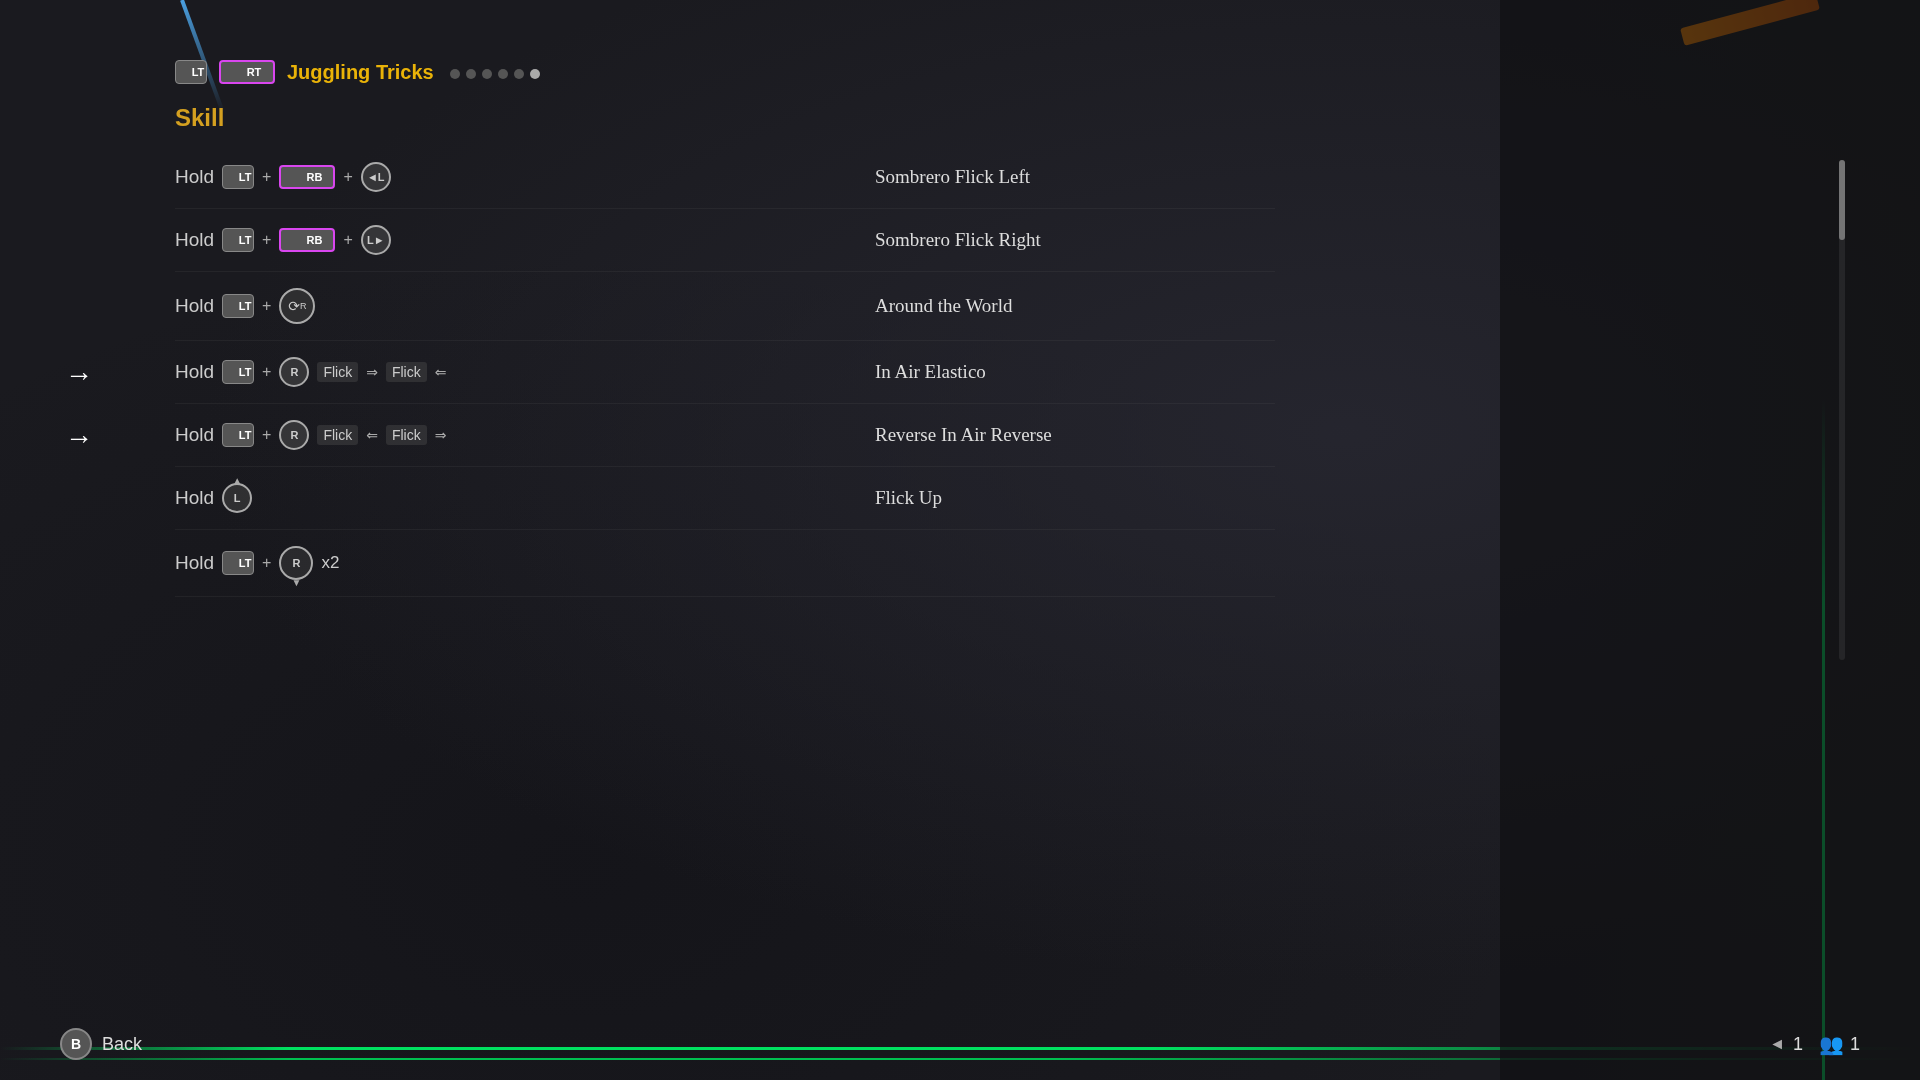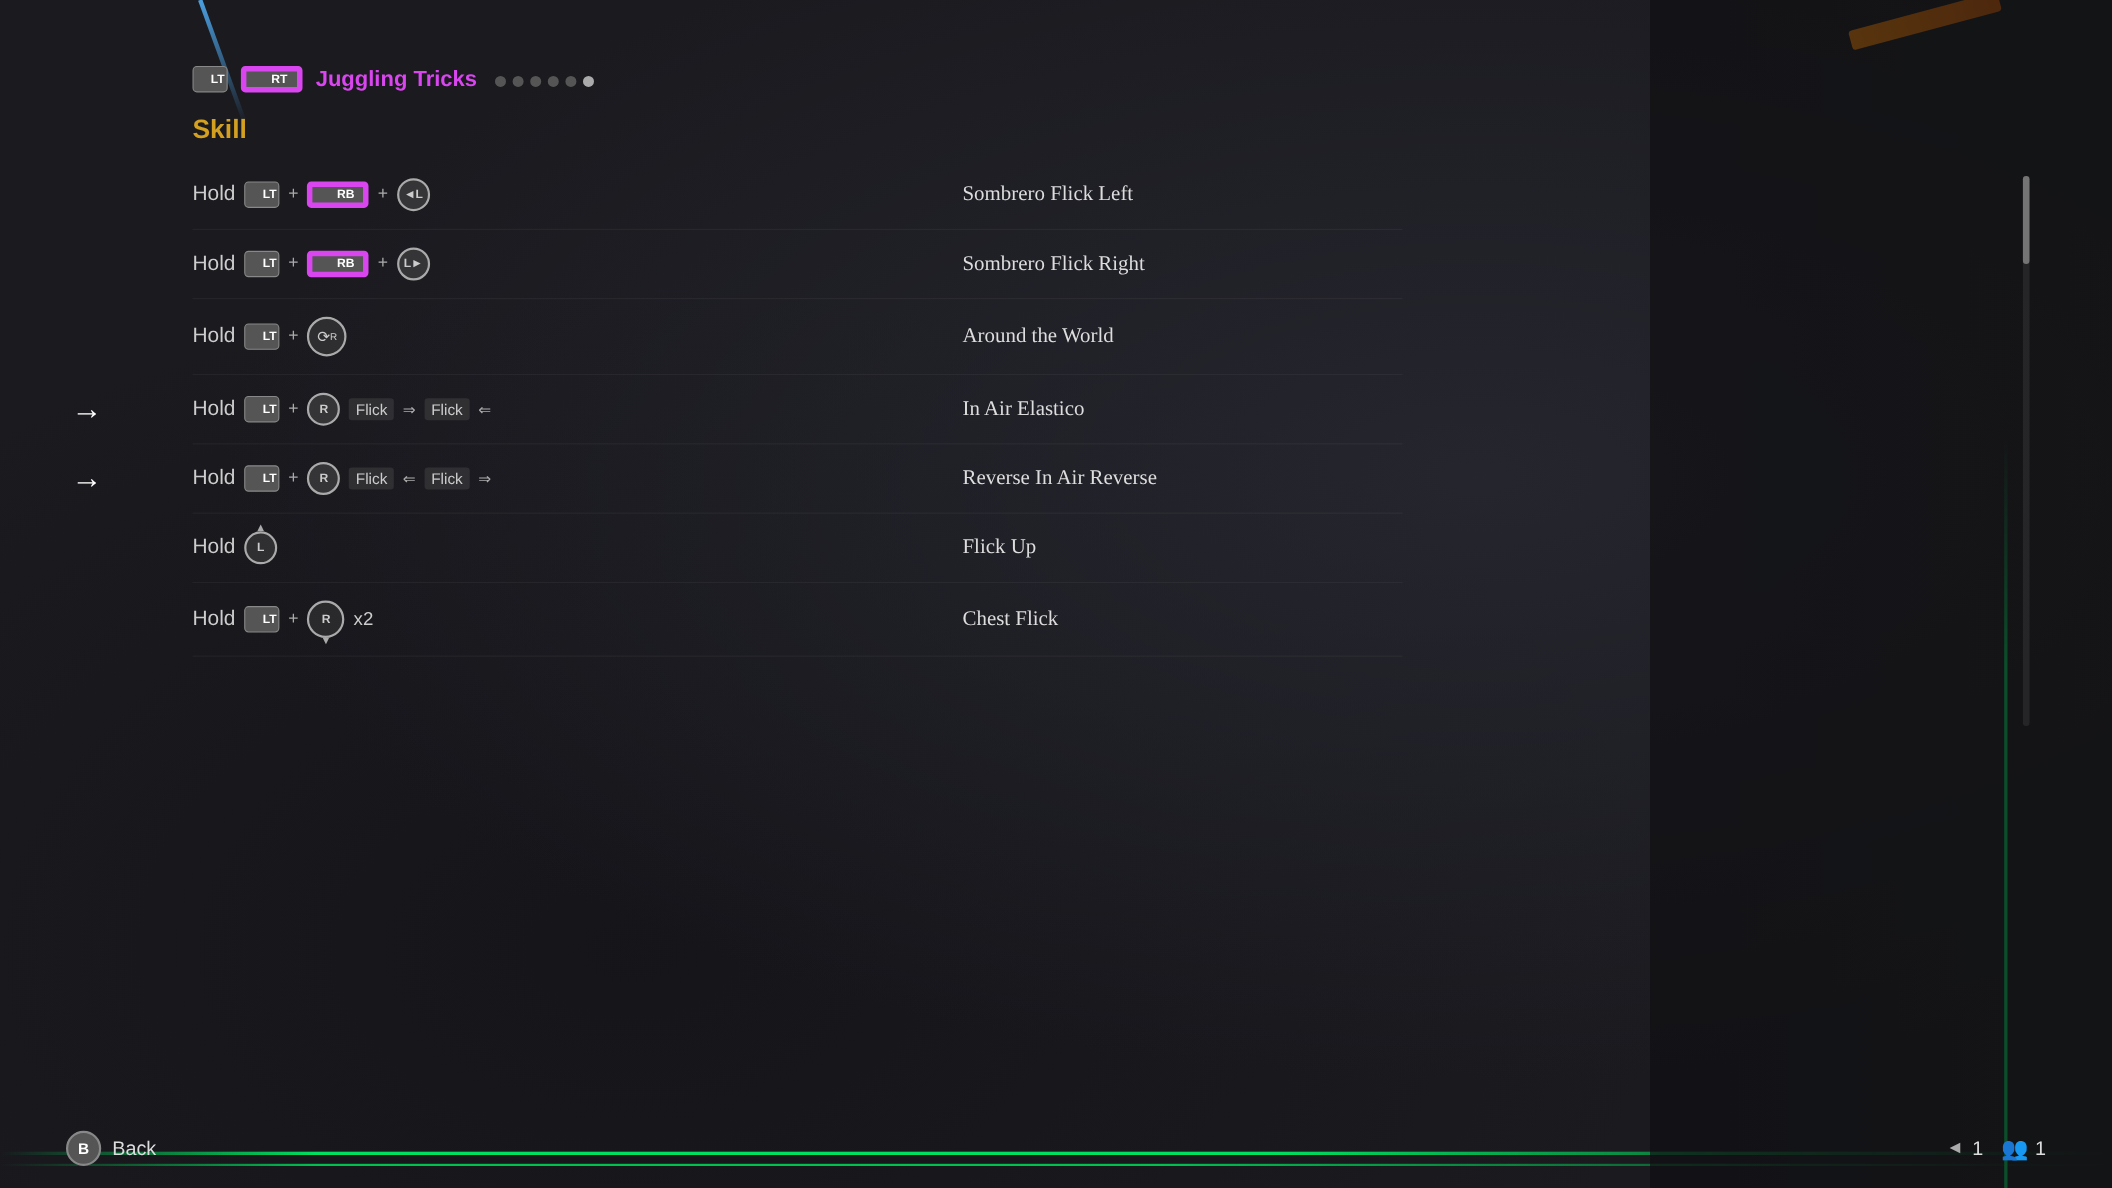--- a/index.html
+++ b/index.html
@@ -141,21 +141,21 @@
 
     
     .category-header {
       display: flex;
       align-items: center;
       gap: 12px;
       margin-bottom: 8px;
     }
 
     .category-name {
-      color: #d946ef;
+      color: #eab308;
       font-size: 20px;
       font-weight: bold;
     }
 
     
     .pagination-dots {
       display: flex;
       gap: 6px;
       margin-left: 4px;
       margin-top: 4px;
@@ -243,21 +243,21 @@
       background: #555;
       border: 1px solid #888;
       width: 32px;
       height: 24px;
       border-radius: 4px;
       font-size: 11px;
     }
 
     .btn-rb {
       background: #555;
-      border: 5px solid #d946ef;
+      border: 2px solid #d946ef;
       width: 56px;
       height: 24px;
       border-radius: 4px;
       font-size: 11px;
     }
 
     .btn-circle {
       width: 30px;
       height: 30px;
       border-radius: 50%;
@@ -528,21 +528,20 @@
     <div class="move-button">
       <span class="hold-text">Hold</span>
       <span class="btn-icon btn-lt">LT</span>
       <span class="plus-sign">+</span>
       <div style="position:relative; display:inline-flex; align-items:center; justify-content:center; width:34px; height:34px; border-radius:50%; border:2px solid #aaa; background:rgba(60,60,60,0.5); color:#ccc; font-size:11px; font-weight:bold;">
         <span style="position:absolute; bottom:-10px; font-size:10px; color:#aaa;">▼</span>
         R
       </div>
       <span class="x2-text">x2</span>
     </div>
-    <div class="move-action">Chest Flick</div>
   </div>
 
 </div>
 
 <div class="bottom-bar">
   <div class="back-button">
     <div class="b-button">B</div>
     <span>Back</span>
   </div>
 

